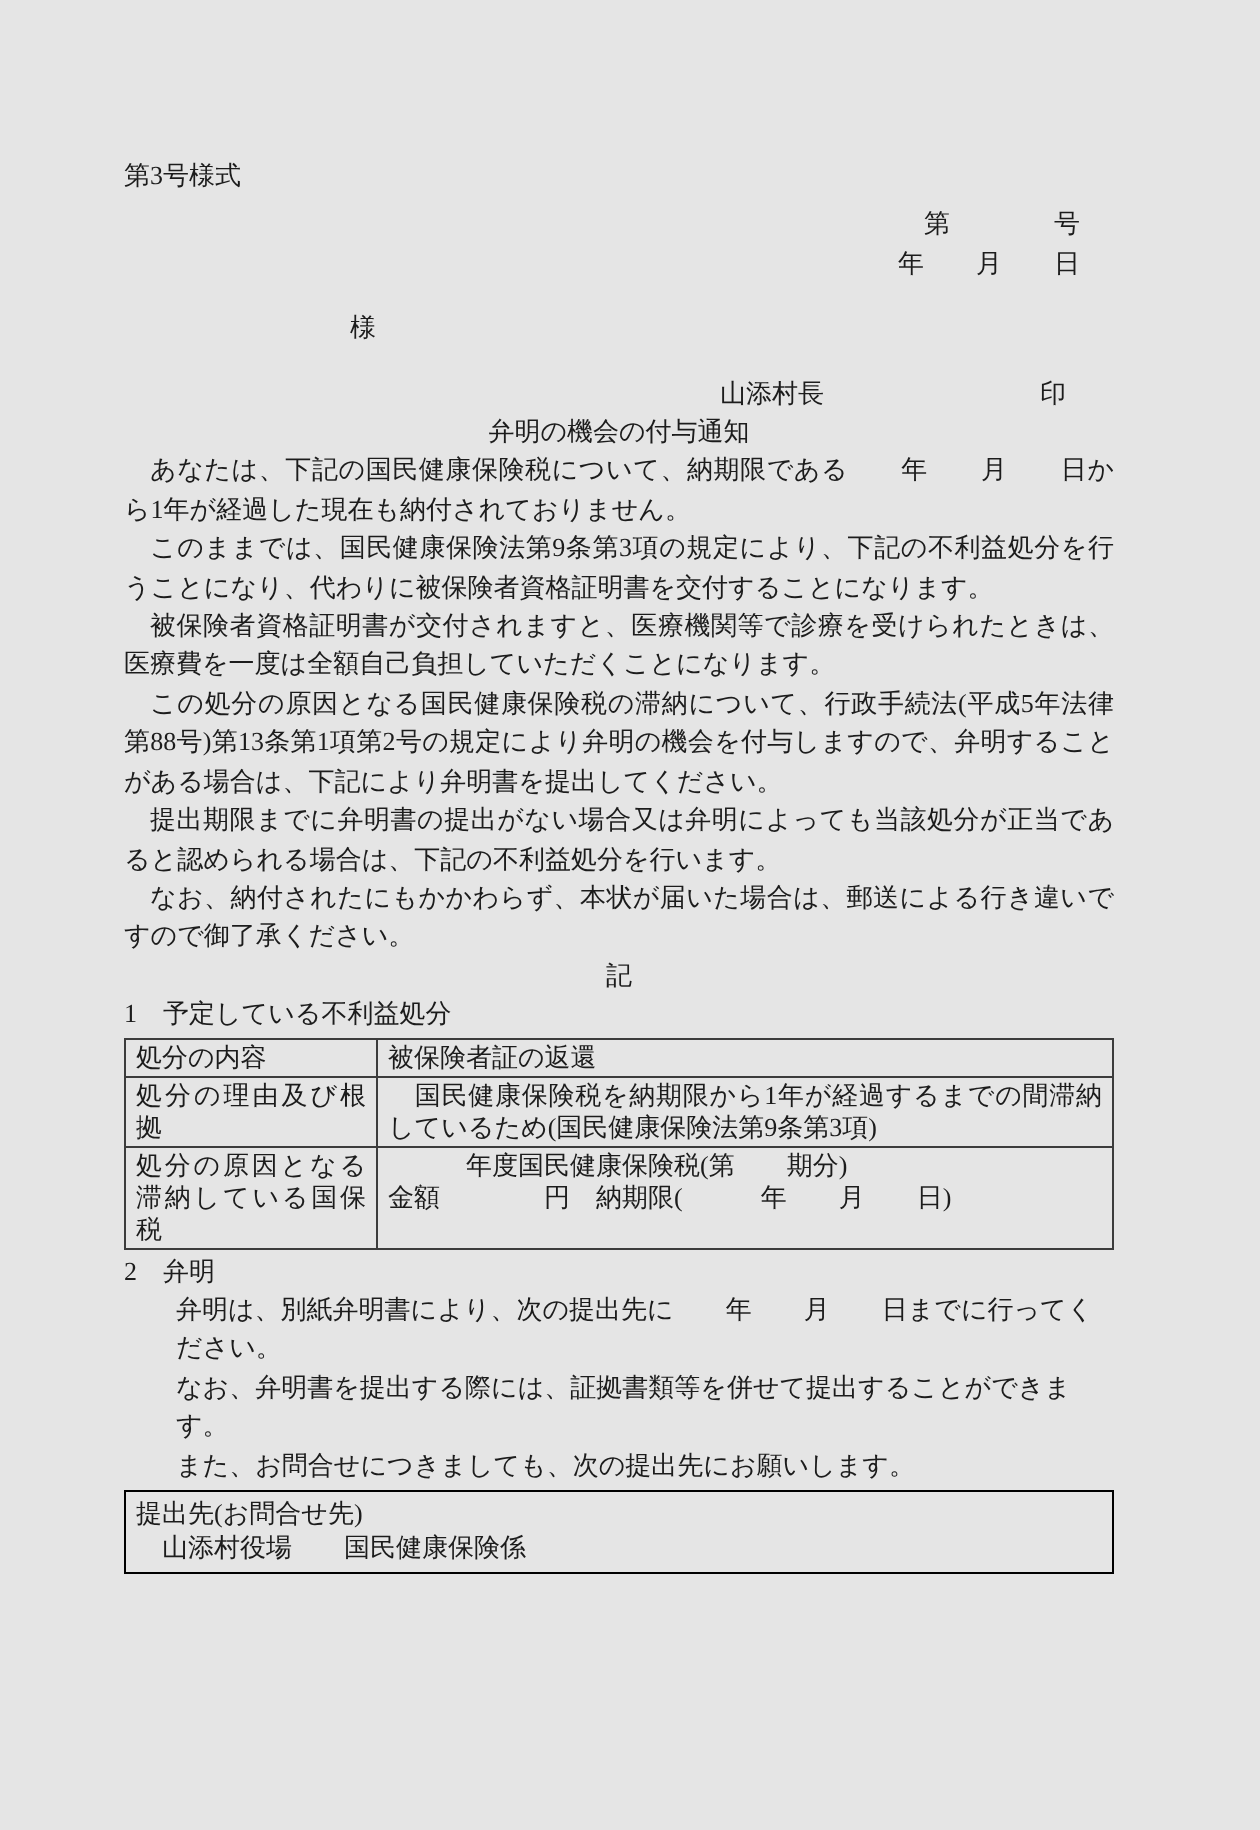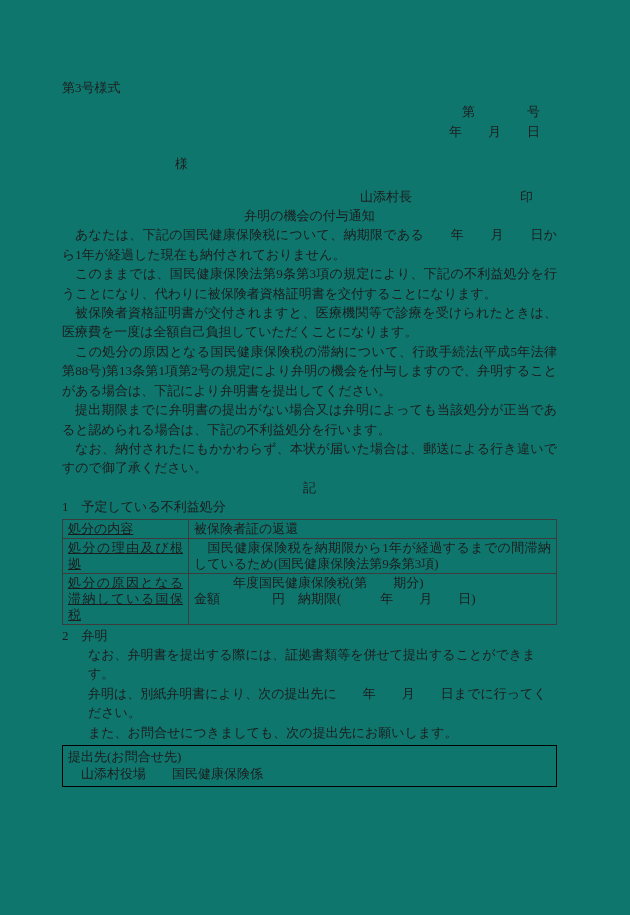--- a/index.html
+++ b/index.html
@@ -4,21 +4,21 @@
 <style>
   html, body {
     margin: 0;
     padding: 0;
     background: #fbfbfb;
   }
   .page {
     position: relative;
     width: 630px;
     height: 915px;
-    background: #0f766e;
+    background: #e5e5e5;
     color: #1c1c1c;
     font-family: "Liberation Serif", "DejaVu Serif", serif;
     font-size: 13px;
     line-height: 19.4px;
     box-sizing: border-box;
     padding: 78px 73px 0 62px;
     overflow: hidden;
   }
   .form-label { text-align: left; }
   .doc-number { text-align: right; padding-right: 17px; margin-top: 5px; }
@@ -45,21 +45,21 @@
     line-height: 16px;
     margin: 2px 0 1px 0;
     table-layout: fixed;
   }
   table.disposition-table td {
     border: 1px solid #3c3c3c;
     padding: 1px 5px;
     vertical-align: top;
     text-align: justify;
   }
-  td.row-label { width: 115px; text-decoration: underline; }
+  td.row-label { width: 115px; }
   td.row-value div { text-align: left; }
   td.mid { vertical-align: middle; margin-left: 44px; }
   .sec2-line {
     margin: 0;
     padding-left: 26px;
   }
   .submit-box {
     border: 1px solid #000000;
     margin-top: 3px;
     padding: 2px 5px 4px 5px;
@@ -118,22 +118,22 @@
       <td class="row-value mid">
         <div>　　　年度国民健康保険税(第　　期分)</div>
         <div>金額　　　　円　納期限(　　　年　　月　　日)</div>
       </td>
     </tr>
   </tbody>
     </table>
 
   <p class="sec-heading">2　弁明</p>
 
+  <p class="sec2-line">弁明は、別紙弁明書により、次の提出先に　　年　　月　　日までに行ってください。</p>
   <p class="sec2-line">なお、弁明書を提出する際には、証拠書類等を併せて提出することができます。</p>
-  <p class="sec2-line">弁明は、別紙弁明書により、次の提出先に　　年　　月　　日までに行ってください。</p>
   <p class="sec2-line">また、お問合せにつきましても、次の提出先にお願いします。</p>
 
   <div class="submit-box">
     <div class="box-title">提出先(お問合せ先)</div>
     <div class="box-value">山添村役場　　国民健康保険係</div>
   </div>
 
 </div>
 
 </body></html>

